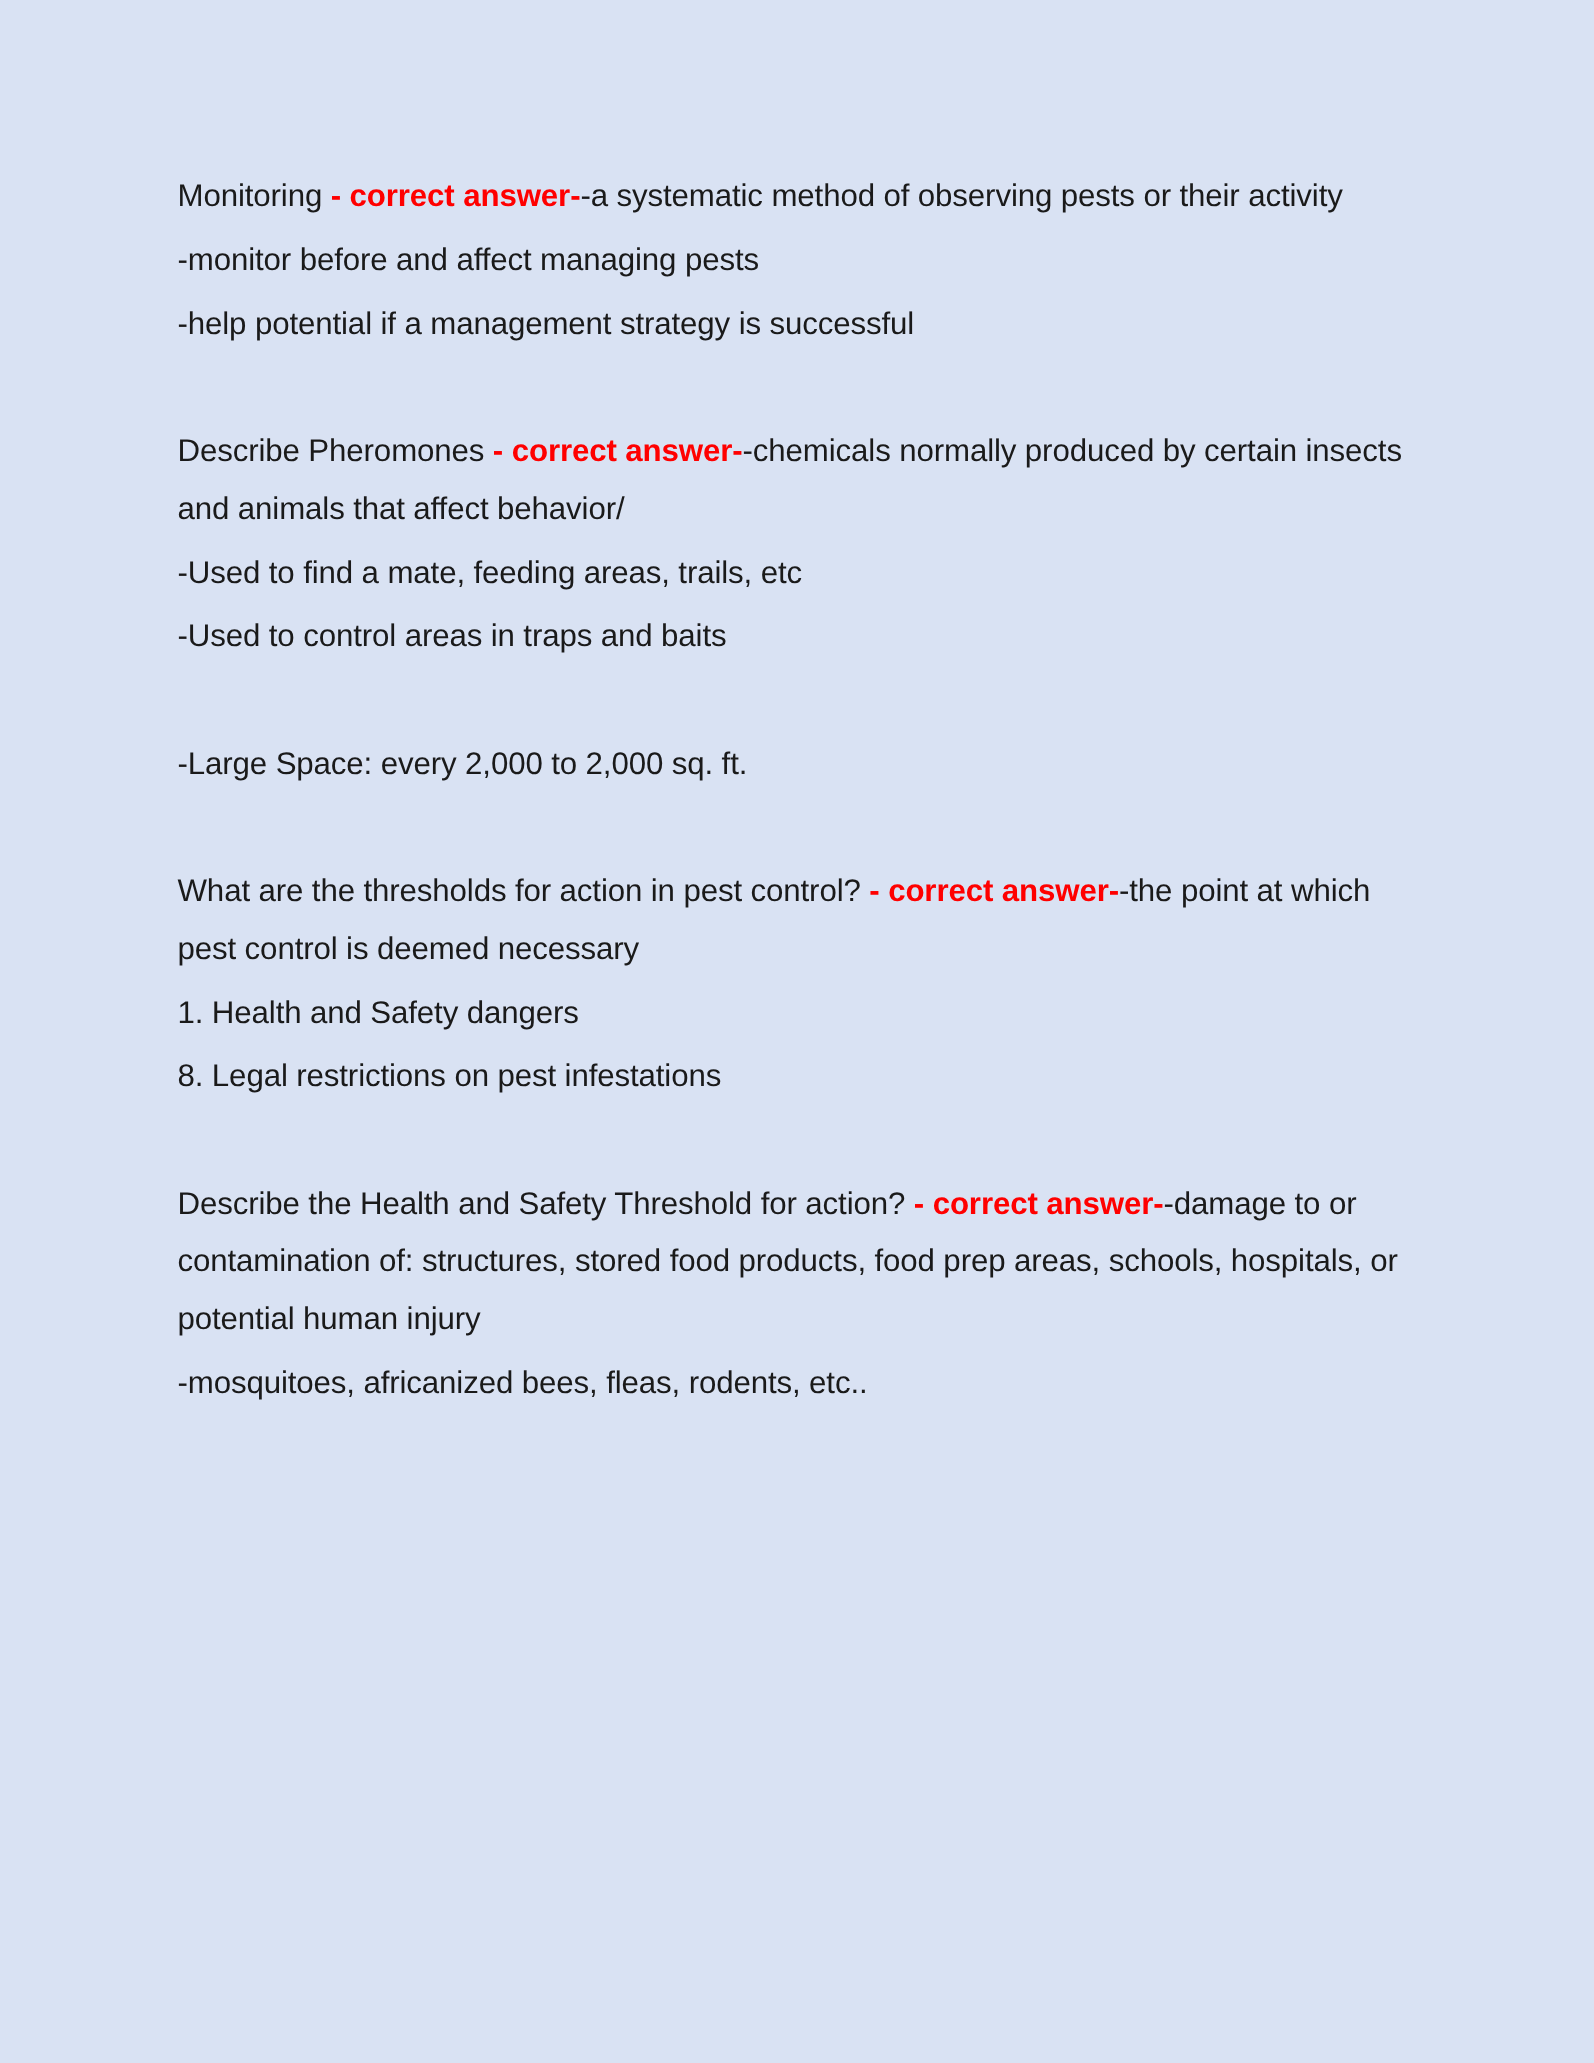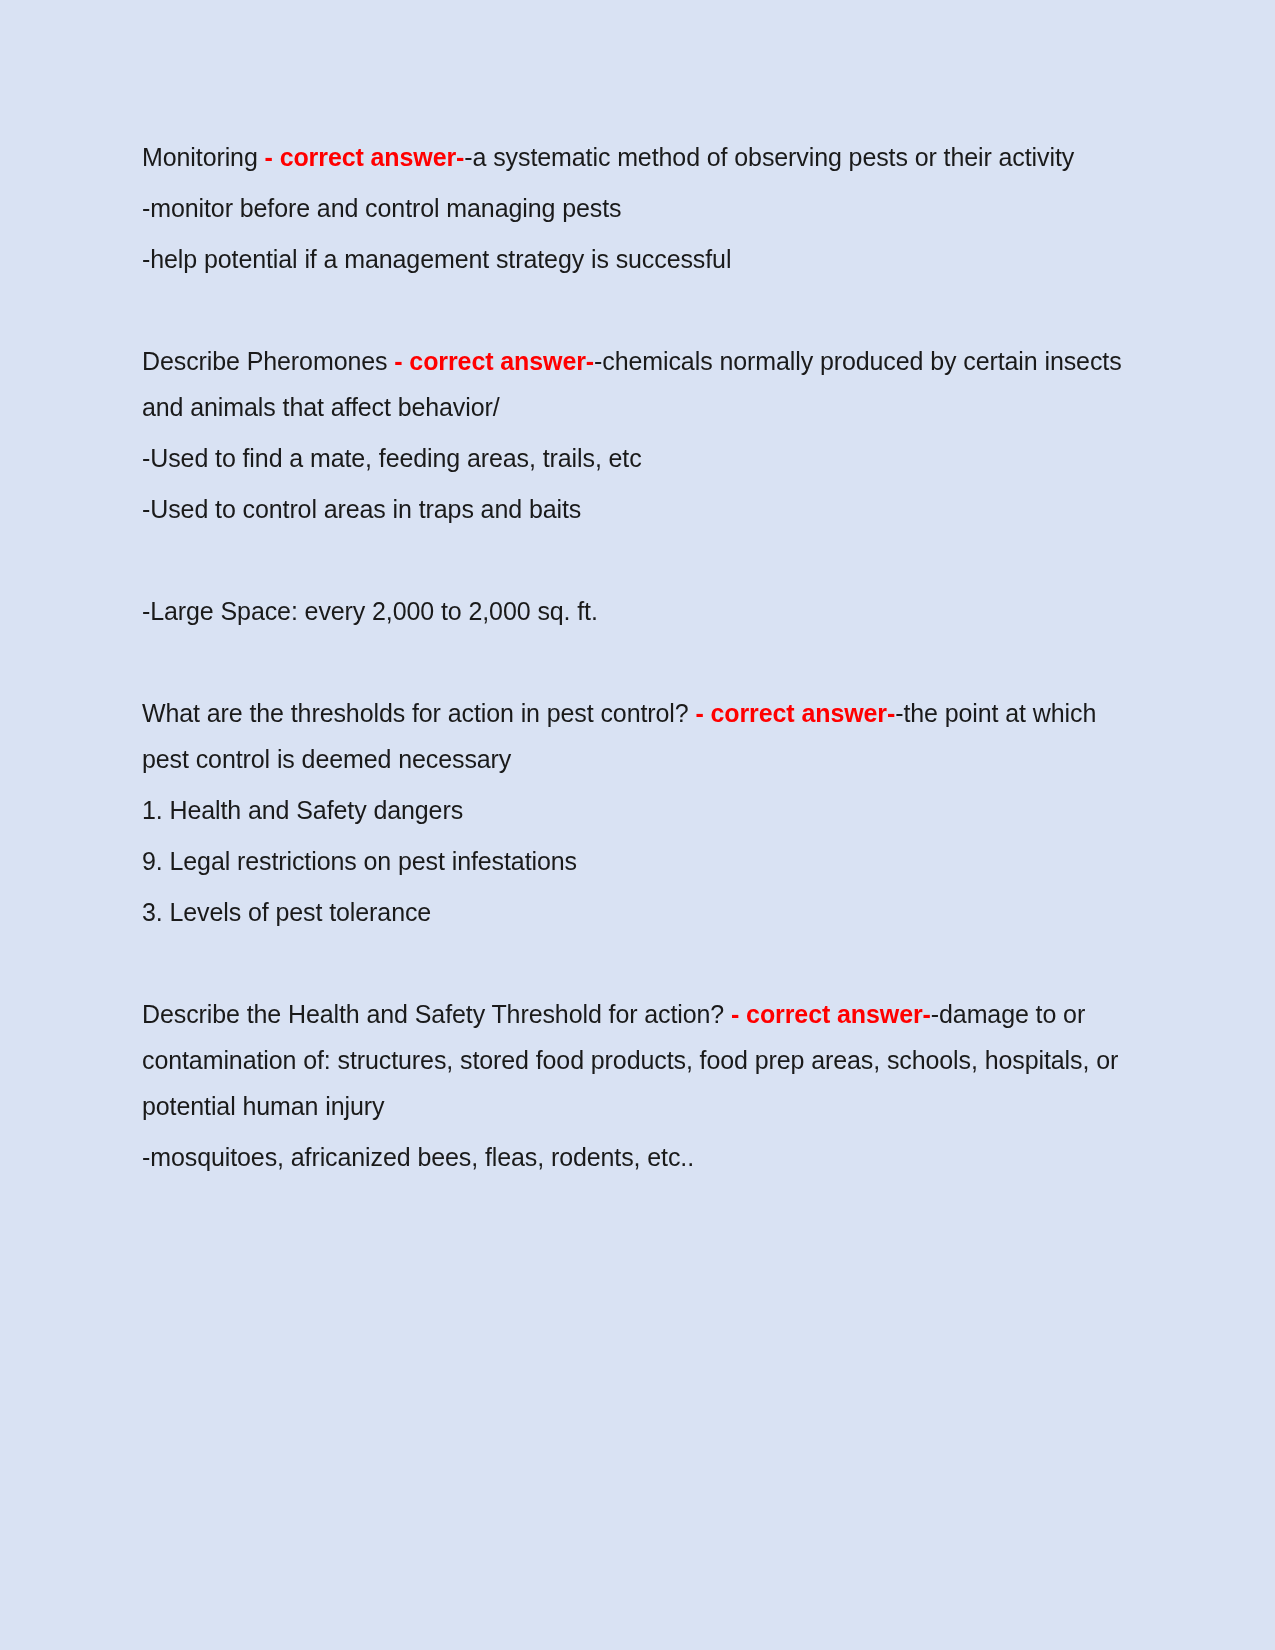--- a/index.html
+++ b/index.html
@@ -34,30 +34,29 @@
     color: var(--red, #FF0000);
     font-weight: 700;
   }
 </style>
 </head>
 <body>
 
 <main class="page">
   <div class="content" id="content">
       <p class="para"><span>Monitoring </span><span class="red">- correct answer-</span><span>-a systematic method of observing pests or their activity</span></p>
-      <p class="para"><span>-monitor before and control managing pests</span></p>
+      <p class="para"><span>-monitor before and affect managing pests</span></p>
       <p class="para"><span>-help potential if a management strategy is successful</span></p>
       <p class="para blank">&nbsp;</p>
       <p class="para"><span>Describe Pheromones </span><span class="red">- correct answer-</span><span>-chemicals normally produced by certain insects and animals that affect behavior/</span></p>
       <p class="para"><span>-Used to find a mate, feeding areas, trails, etc</span></p>
       <p class="para"><span>-Used to control areas in traps and baits</span></p>
       <p class="para blank">&nbsp;</p>
       <p class="para"><span>-Large Space: every 2,000 to 2,000 sq. ft.</span></p>
       <p class="para blank">&nbsp;</p>
       <p class="para"><span>What are the thresholds for action in pest control? </span><span class="red">- correct answer-</span><span>-the point at which pest control is deemed necessary</span></p>
       <p class="para"><span>1. Health and Safety dangers</span></p>
-      <p class="para"><span>9. Legal restrictions on pest infestations</span></p>
-      <p class="para"><span>3. Levels of pest tolerance</span></p>
+      <p class="para"><span>8. Legal restrictions on pest infestations</span></p>
       <p class="para blank">&nbsp;</p>
       <p class="para"><span>Describe the Health and Safety Threshold for action? </span><span class="red">- correct answer-</span><span>-damage to or contamination of: structures, stored food products, food prep areas, schools, hospitals, or potential human injury</span></p>
       <p class="para"><span>-mosquitoes, africanized bees, fleas, rodents, etc..</span></p>
     </div>
 </main>
 
 </body></html>

